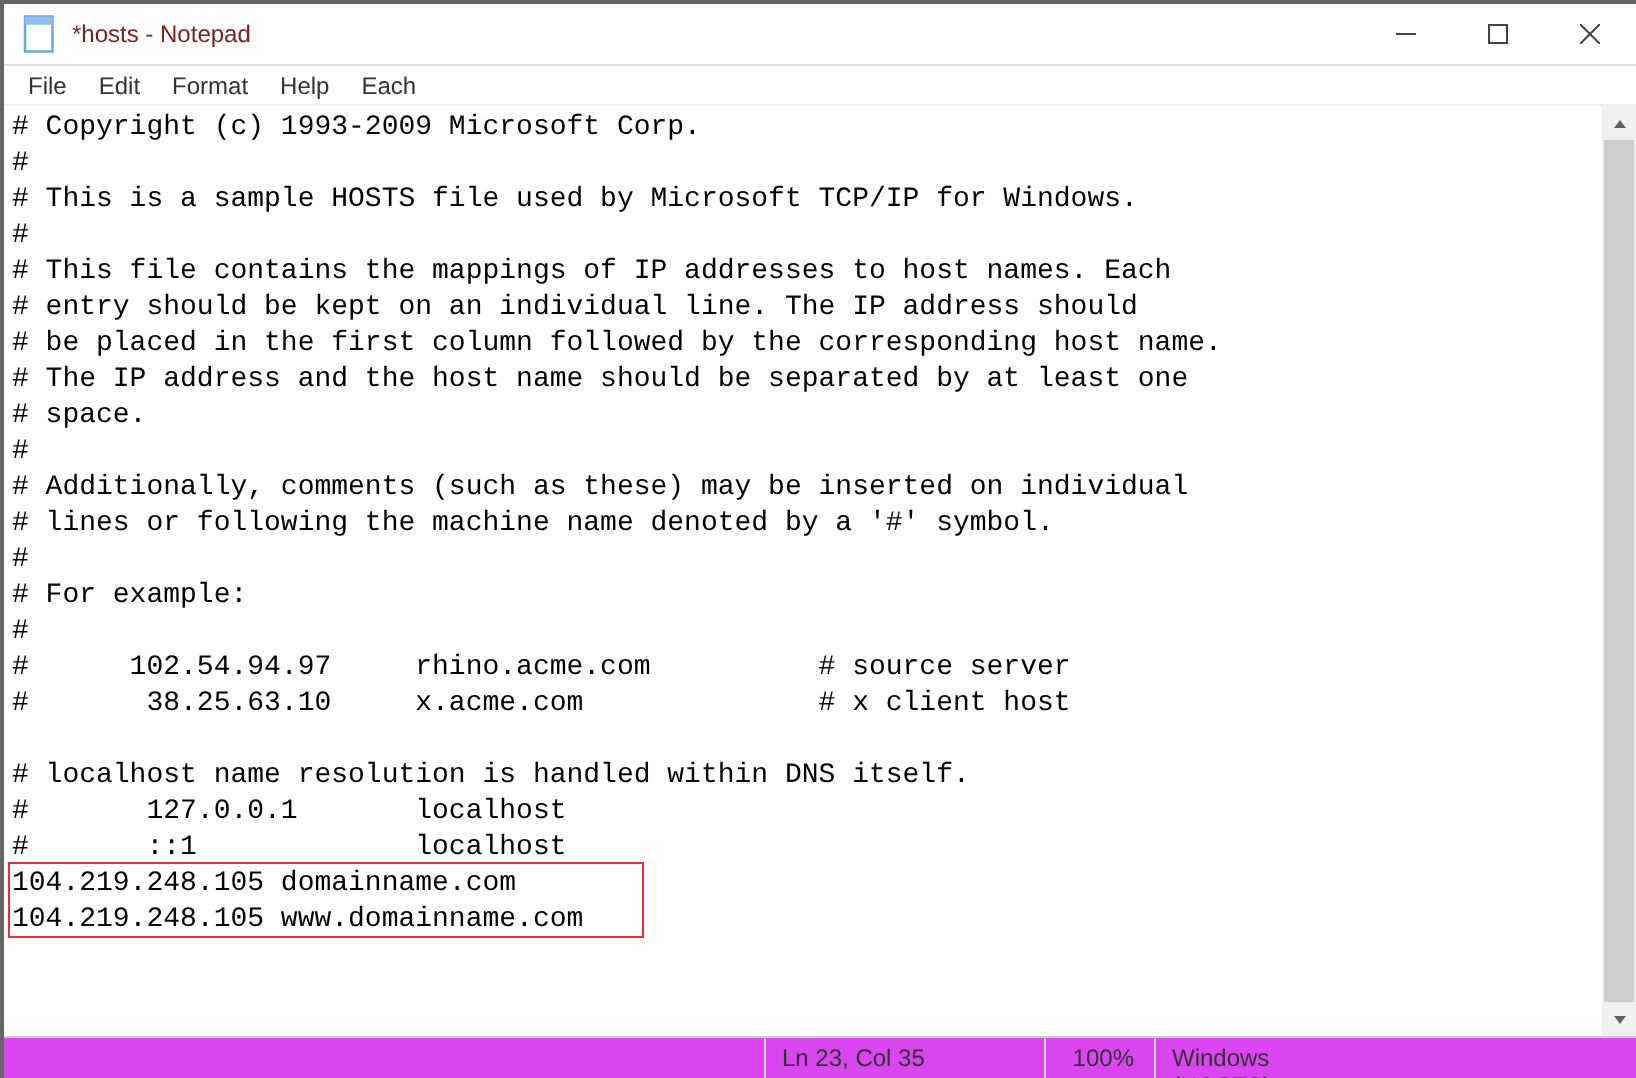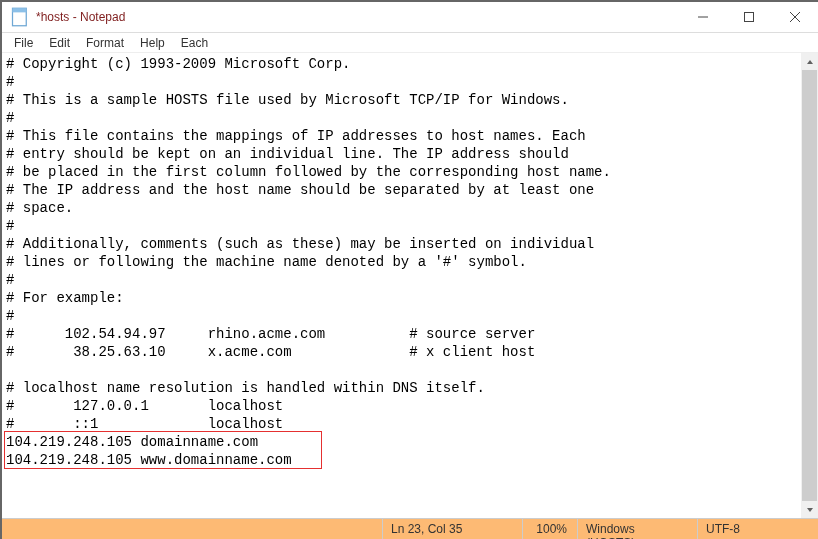--- a/index.html
+++ b/index.html
@@ -17,21 +17,21 @@
       position: absolute; left: 0; top: 0; right: 17px; bottom: 0;
       font-family: Consolas, "Courier New", monospace; font-size: 14px;
       white-space: pre; padding: 2px 4px; line-height: 18px; color: #000;
       overflow: hidden;
     }
     .vscroll { position: absolute; right: 0; top: 0; width: 17px; height: 100%; background: #f0f0f0; }
     .vscroll .track { position: absolute; top: 17px; bottom: 17px; left: 0; right: 0; }
     .vscroll .thumb { position: absolute; left: 1px; right: 1px; top: 0; height: 100%; background: #cdcdcd; }
     .vscroll .arr { position: absolute; left: 0; width: 17px; height: 17px; display:flex; align-items:center; justify-content:center; color:#606060;}
     .vscroll .up { top: 0; } .vscroll .down { bottom: 0; }
-    .statusbar { height: 22px; border-top: 1px solid #ccc; background: #fdba74; display: flex; font-size: 12px; color: #333; }
+    .statusbar { height: 22px; border-top: 1px solid #ccc; background: #d946ef; display: flex; font-size: 12px; color: #333; }
     .statusbar .cell { border-left: 1px solid #ccc; padding: 3px 10px 0 8px; }
     .statusbar .pad { flex: 0 0 380px; }
     .highlight-box { position: absolute; border: 1.5px solid #e53030; pointer-events: none; }
   </style>
 </head>
 <body>
 
 <div class="titlebar">
   <span class="icon">
     <svg viewBox="0 0 16 16">
@@ -108,14 +108,13 @@
         </svg>
       </div>
   </div>
 </div>
 
 <div class="statusbar">
   <div class="pad"></div>
   <div class="cell" style="width:140px">Ln 23, Col 35</div>
   <div class="cell" style="width:55px;text-align:right">100%</div>
   <div class="cell" style="width:120px">Windows (HOSTS)</div>
-  <div class="cell" style="flex:1">UTF-8</div>
 </div>
 
 </body></html>

